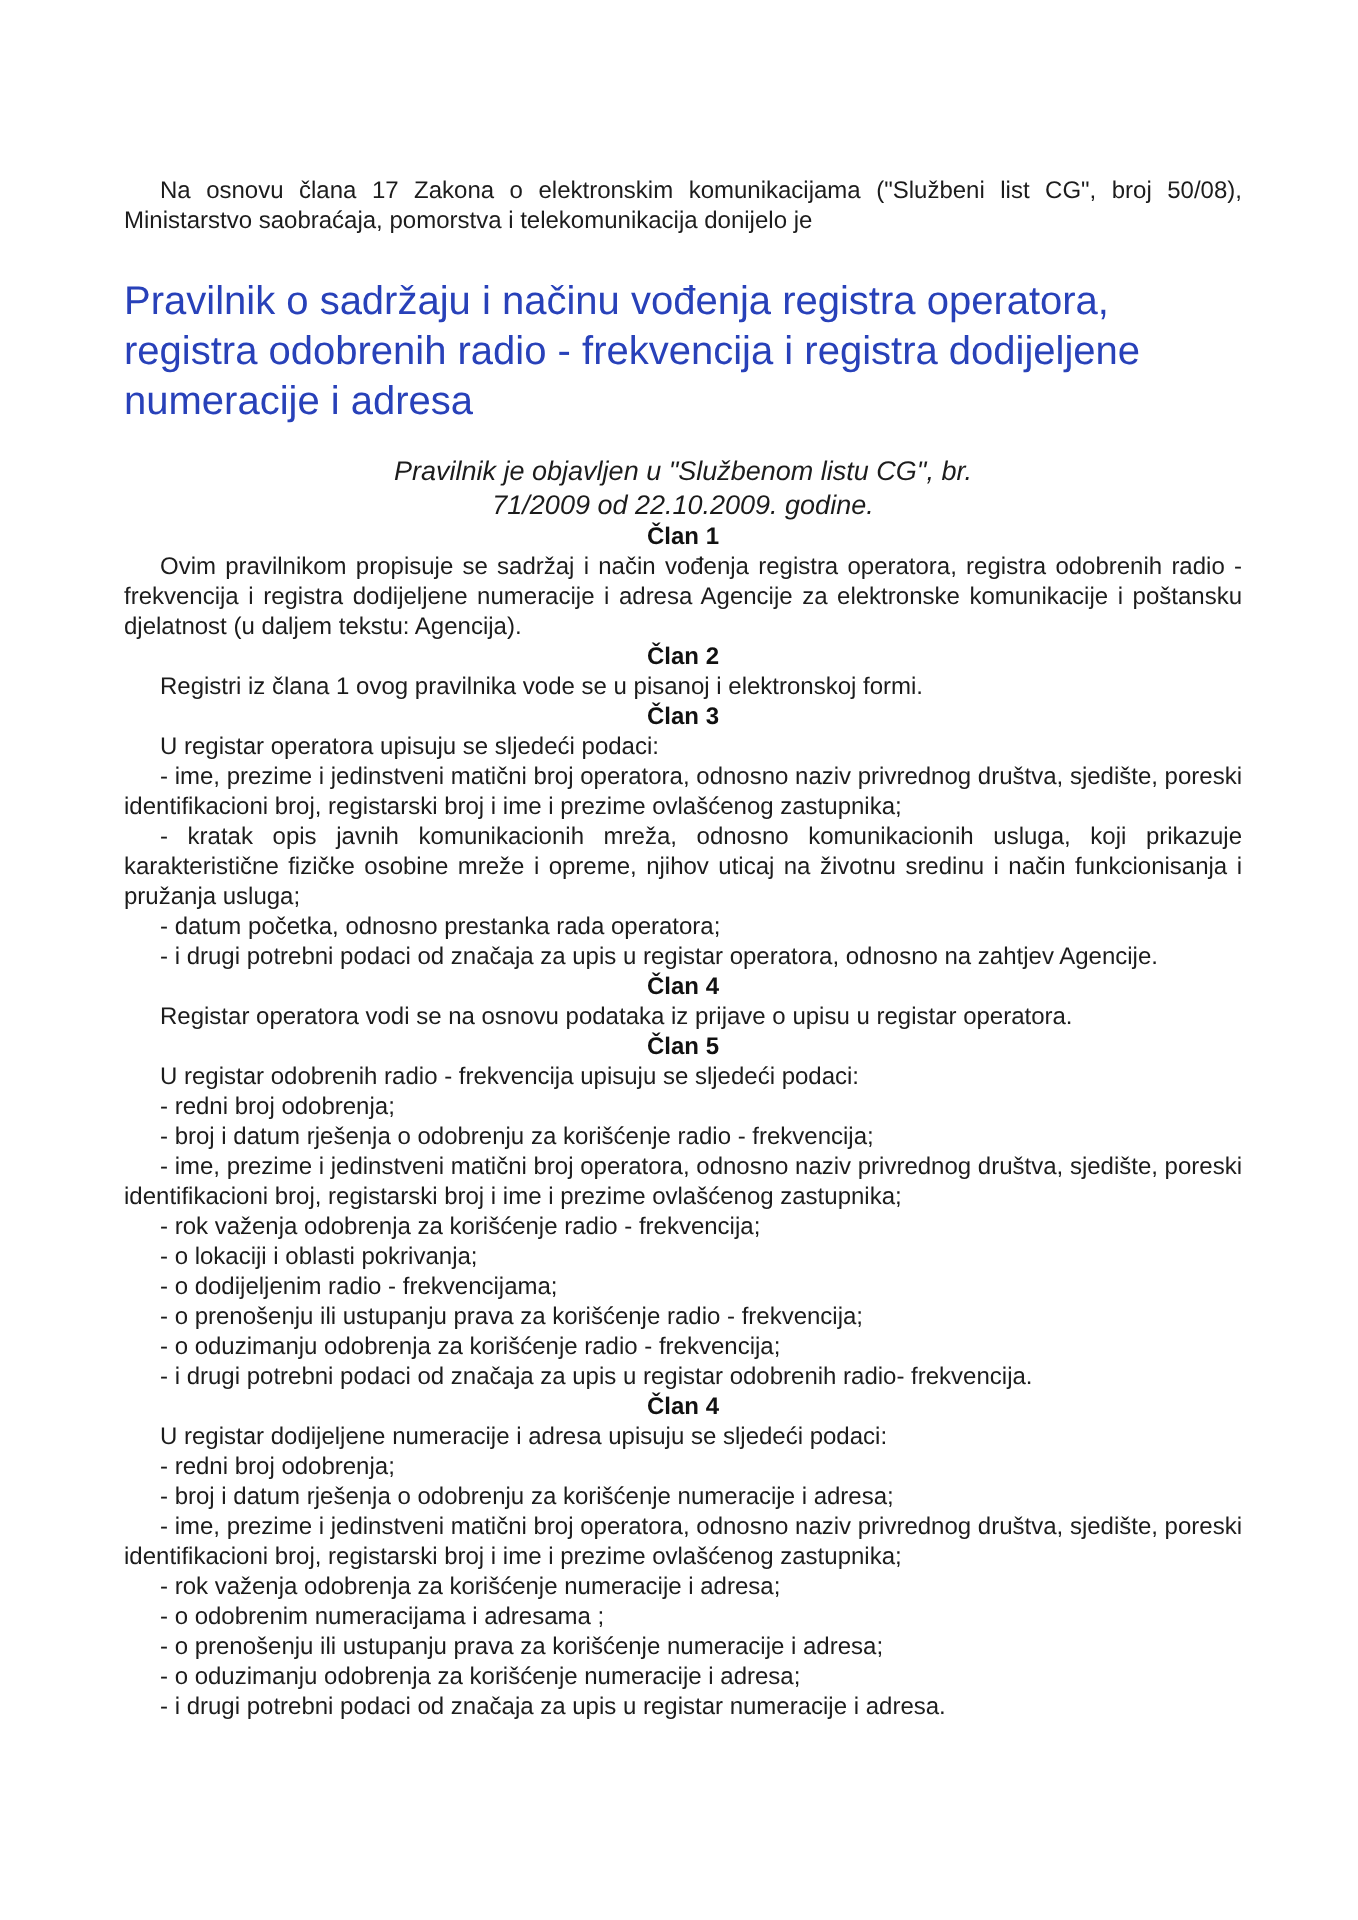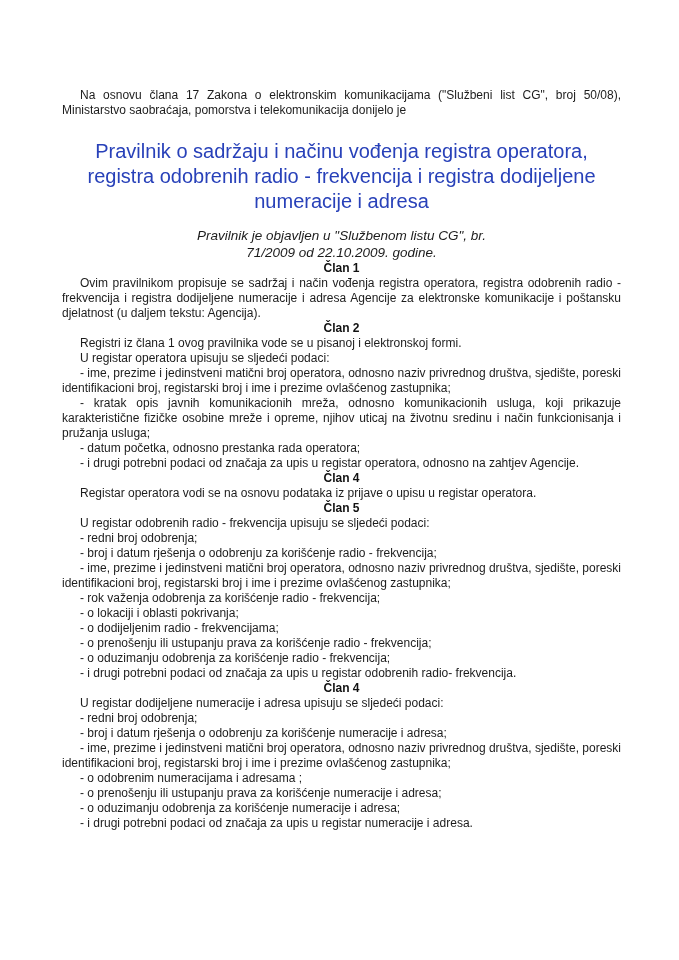--- a/index.html
+++ b/index.html
@@ -26,21 +26,20 @@
     font-size: 12px;
     line-height: 15px;
     text-align: justify;
     text-indent: 18px;
   }
   .doc-title {
     margin: 21px 0 0 0;
     font-size: 20px;
     line-height: 25px;
     font-weight: 400;
-    text-align: center;
   }
   .doc-title div { white-space: nowrap; }
   .pub-note {
     margin: 13px 0 0 0;
     font-size: 13.5px;
     line-height: 17px;
     font-style: italic;
     text-align: center;
     color: #1c1c1c;
   }
@@ -86,20 +85,21 @@
     <h2 class="clan-heading">Član 1</h2>
   <p class="body-p">Ovim pravilnikom propisuje se sadržaj i način vođenja registra operatora, registra odobrenih radio - frekvencija i registra dodijeljene numeracije i adresa Agencije za elektronske komunikacije i poštansku djelatnost (u daljem tekstu: Agencija).</p>
       </section>
 
   <section class="article">
     <h2 class="clan-heading">Član 2</h2>
   <p class="body-p">Registri iz člana 1 ovog pravilnika vode se u pisanoj i elektronskoj formi.</p>
       </section>
 
   <section class="article">
+    <h2 class="clan-heading">Član 3</h2>
   <p class="body-p">U registar operatora upisuju se sljedeći podaci:</p>
         <p class="body-p">- ime, prezime i jedinstveni matični broj operatora, odnosno naziv privrednog društva, sjedište, poreski identifikacioni broj, registarski broj i ime i prezime ovlašćenog zastupnika;</p>
         <p class="body-p">- kratak opis javnih komunikacionih mreža, odnosno komunikacionih usluga, koji prikazuje karakteristične fizičke osobine mreže i opreme, njihov uticaj na životnu sredinu i način funkcionisanja i pružanja usluga;</p>
         <p class="body-p">- datum početka, odnosno prestanka rada operatora;</p>
         <p class="body-p">- i drugi potrebni podaci od značaja za upis u registar operatora, odnosno na zahtjev Agencije.</p>
       </section>
 
   <section class="article">
     <h2 class="clan-heading">Član 4</h2>
   <p class="body-p">Registar operatora vodi se na osnovu podataka iz prijave o upisu u registar operatora.</p>
@@ -118,20 +118,21 @@
         <p class="body-p">- o oduzimanju odobrenja za korišćenje radio - frekvencija;</p>
         <p class="body-p">- i drugi potrebni podaci od značaja za upis u registar odobrenih radio- frekvencija.</p>
       </section>
 
   <section class="article">
     <h2 class="clan-heading">Član 4</h2>
   <p class="body-p">U registar dodijeljene numeracije i adresa upisuju se sljedeći podaci:</p>
         <p class="body-p">- redni broj odobrenja;</p>
         <p class="body-p">- broj i datum rješenja o odobrenju za korišćenje numeracije i adresa;</p>
         <p class="body-p">- ime, prezime i jedinstveni matični broj operatora, odnosno naziv privrednog društva, sjedište, poreski identifikacioni broj, registarski broj i ime i prezime ovlašćenog zastupnika;</p>
+        <p class="body-p">- rok važenja odobrenja za korišćenje numeracije i adresa;</p>
         <p class="body-p">- o odobrenim numeracijama i adresama ;</p>
         <p class="body-p">- o prenošenju ili ustupanju prava za korišćenje numeracije i adresa;</p>
         <p class="body-p">- o oduzimanju odobrenja za korišćenje numeracije i adresa;</p>
         <p class="body-p">- i drugi potrebni podaci od značaja za upis u registar numeracije i adresa.</p>
       </section>
 </div>
 
 </div>
 
 </body></html>

